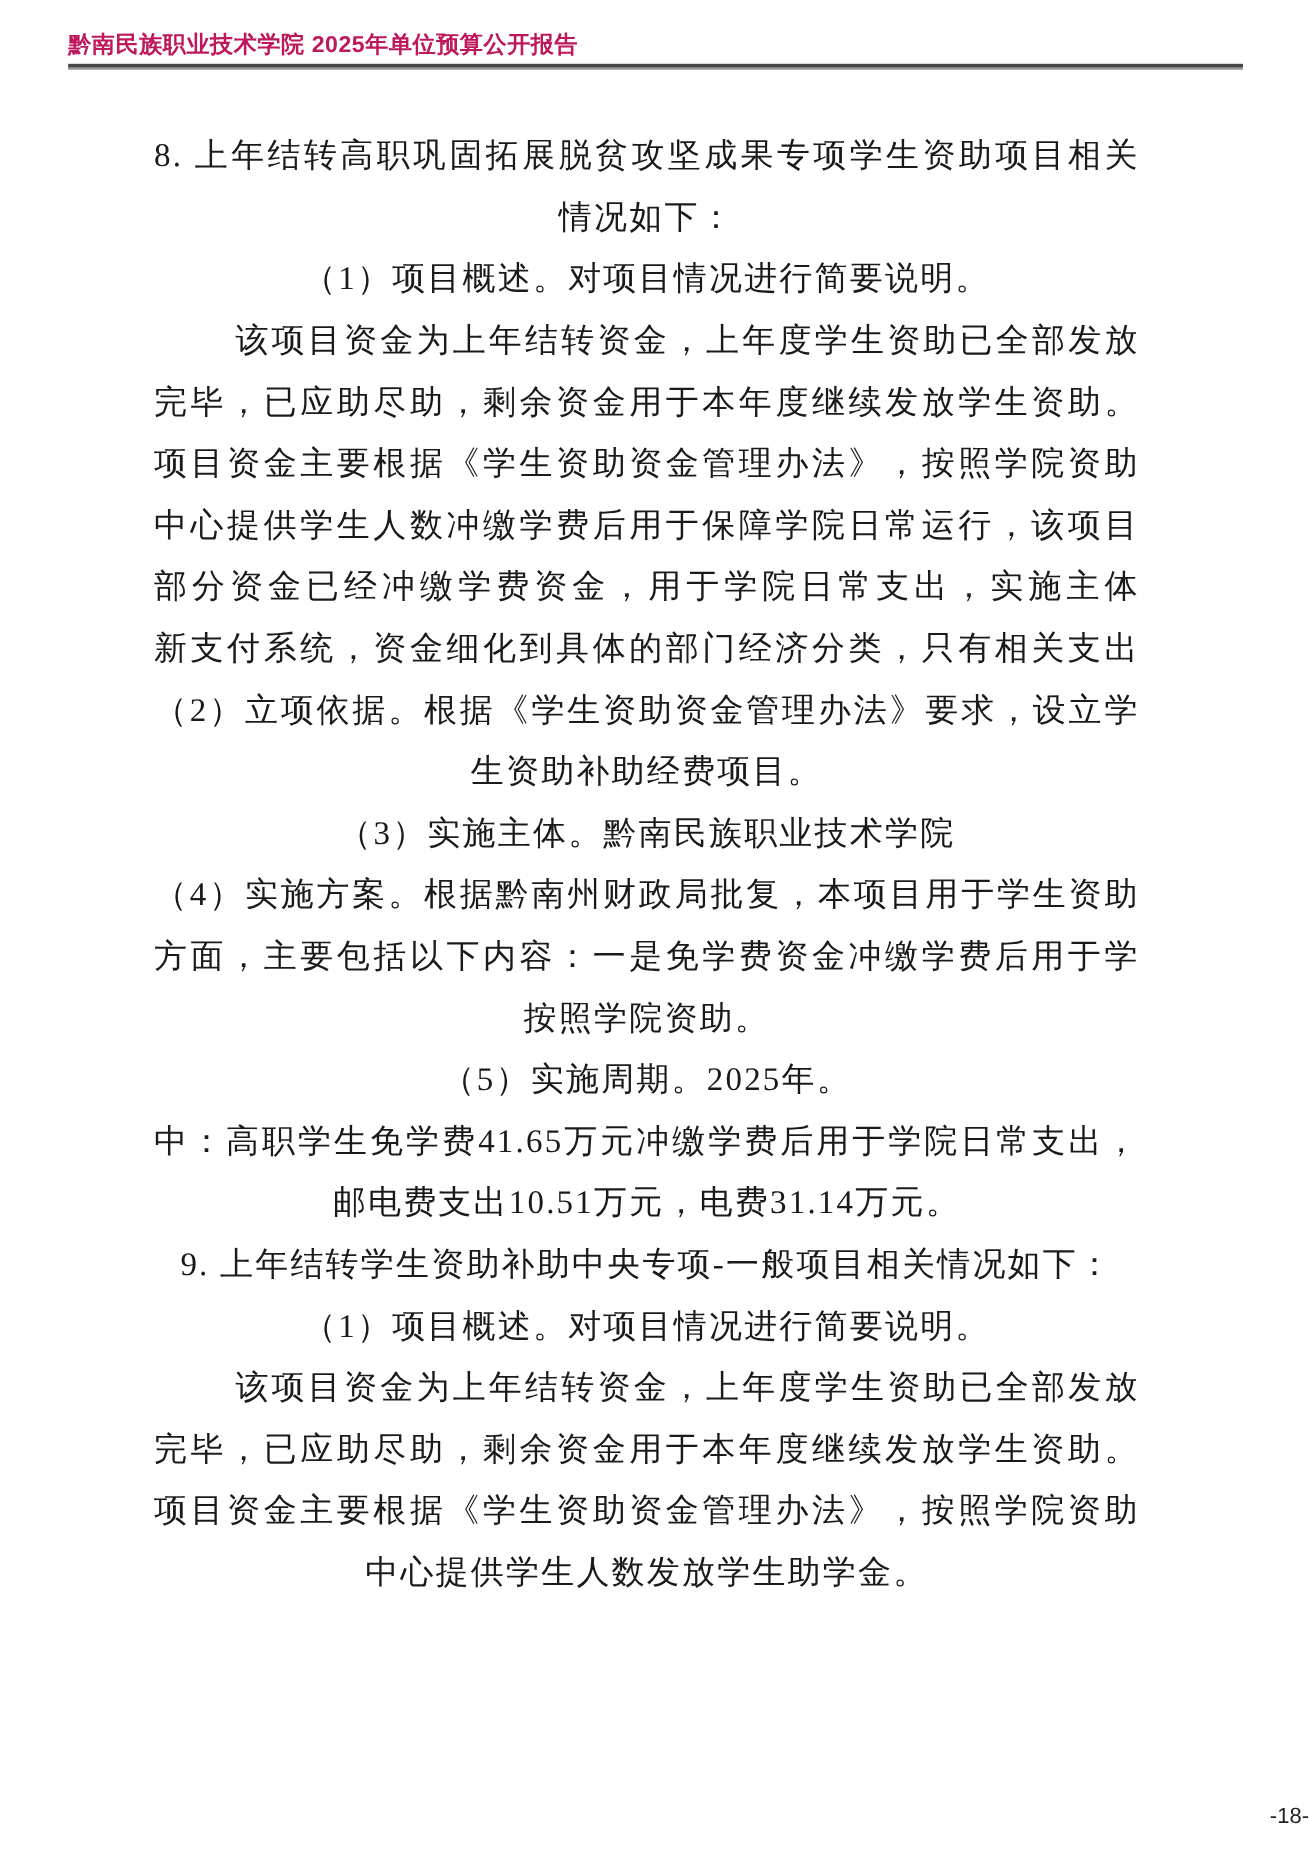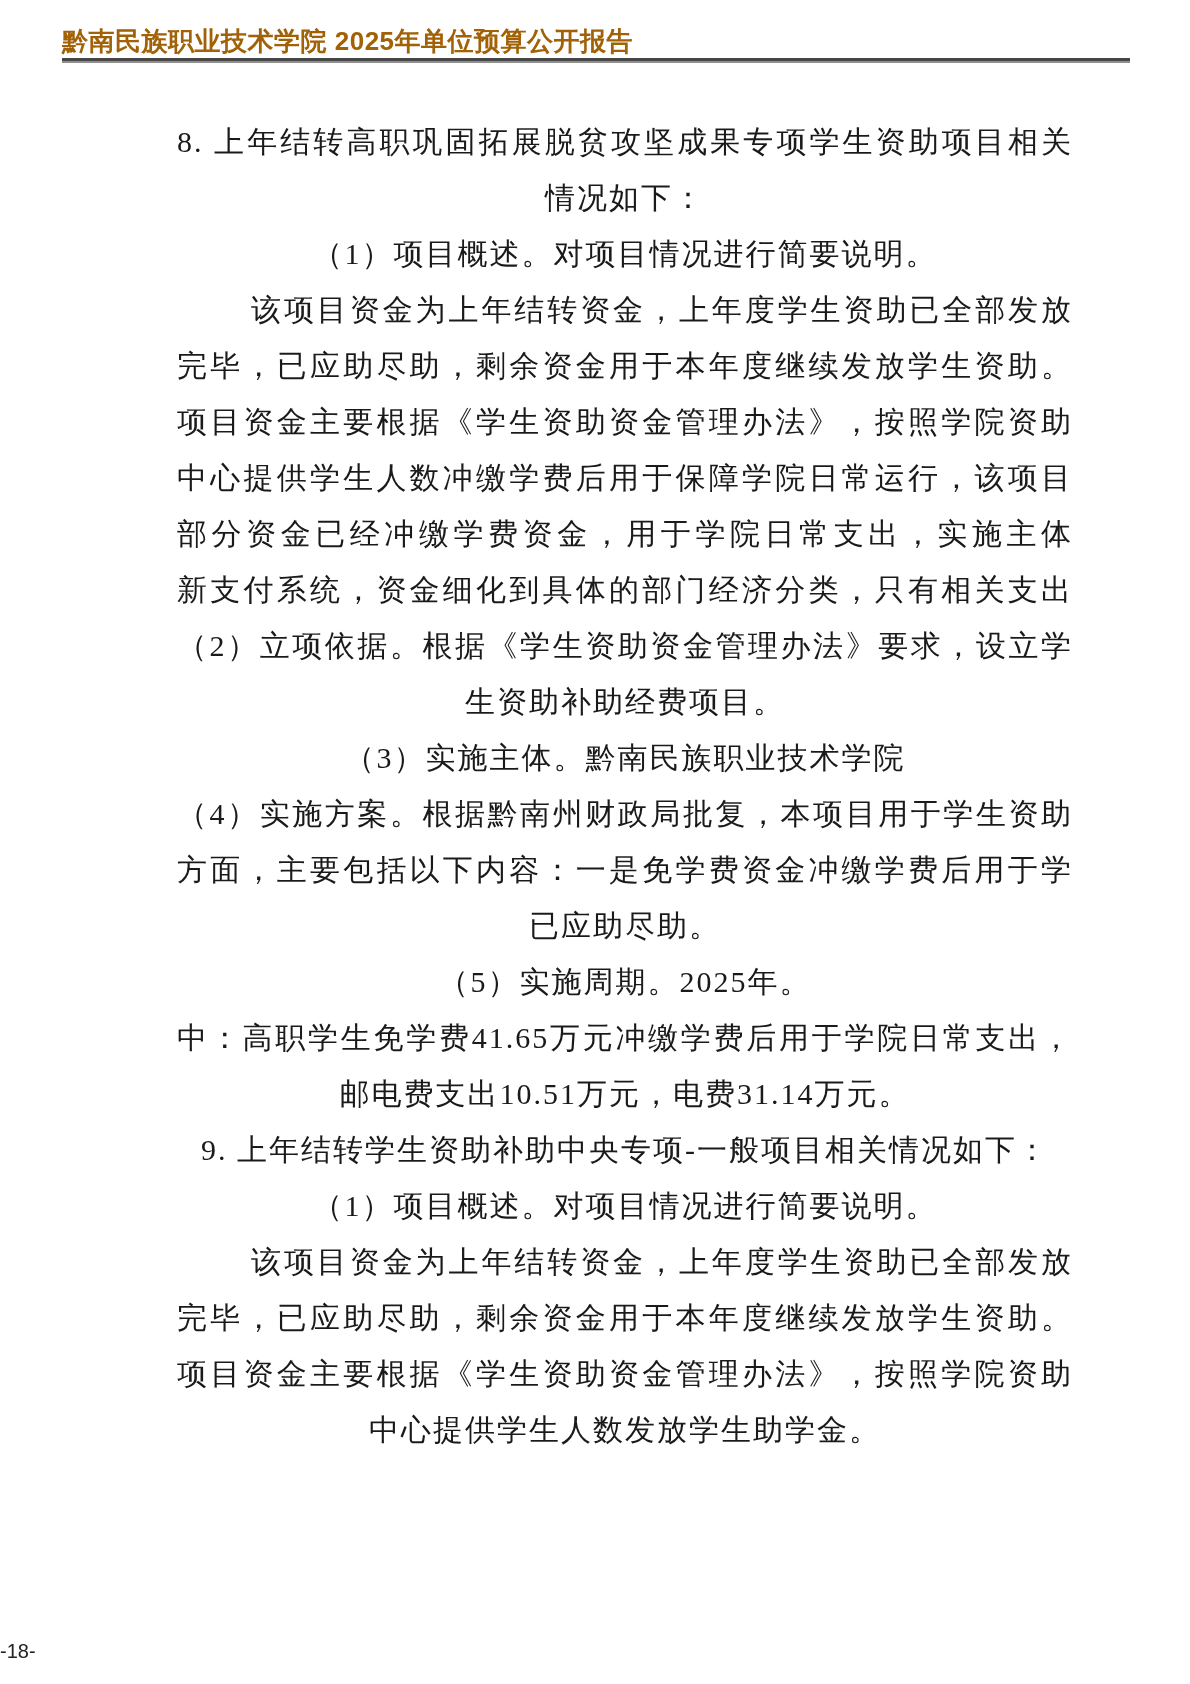--- a/index.html
+++ b/index.html
@@ -13,38 +13,37 @@
   }
   .page-header {
     position: absolute;
     left: 62px;
     right: 60px;
     top: 28px;
   }
   .header-title {
     font-family: "Liberation Sans", "DejaVu Sans", sans-serif;
     font-weight: bold;
-    font-size: 26px;
+    font-size: 21px;
     line-height: 26px;
-    color: #a16207;
+    color: #be185d;
     letter-spacing: 0.5px;
     white-space: nowrap;
   }
   .header-rule {
     margin-top: 4px;
     height: 3px;
     background: #464646;
     border-bottom: 2px solid #8f8f8f;
   }
   .content {
     position: absolute;
     left: 140px;
     top: 114px;
     width: 896px;
-    margin-left: 37px;
   }
   .line {
     font-size: 30px;
     line-height: 56px;
     height: 56px;
     letter-spacing: 2px;
     color: #1a1a1a;
     text-align: center;
     white-space: nowrap;
   }
@@ -54,21 +53,21 @@
     text-align-last: justify;
   }
   .line.indent {
     text-indent: 74px;
   }
   .page-footer {
     position: absolute;
     left: 0;
     right: 0;
     top: 1640px;
-    text-align: left;
+    text-align: right;
   }
   .page-number {
     font-family: "Liberation Sans", "DejaVu Sans", sans-serif;
     font-size: 20px;
     color: #222222;
   }
 </style>
 </head>
 <body>
 
@@ -87,21 +86,21 @@
       <div class="line justify">完毕，已应助尽助，剩余资金用于本年度继续发放学生资助。</div>
       <div class="line justify">项目资金主要根据《学生资助资金管理办法》，按照学院资助</div>
       <div class="line justify">中心提供学生人数冲缴学费后用于保障学院日常运行，该项目</div>
       <div class="line justify">部分资金已经冲缴学费资金，用于学院日常支出，实施主体</div>
       <div class="line justify">新支付系统，资金细化到具体的部门经济分类，只有相关支出</div>
       <div class="line justify">（2）立项依据。根据《学生资助资金管理办法》要求，设立学</div>
       <div class="line">生资助补助经费项目。</div>
       <div class="line">（3）实施主体。黔南民族职业技术学院</div>
       <div class="line justify">（4）实施方案。根据黔南州财政局批复，本项目用于学生资助</div>
       <div class="line justify">方面，主要包括以下内容：一是免学费资金冲缴学费后用于学</div>
-      <div class="line">已应助尽助。</div>
+      <div class="line">按照学院资助。</div>
       <div class="line">（5）实施周期。2025年。</div>
       <div class="line justify">中：高职学生免学费41.65万元冲缴学费后用于学院日常支出，</div>
       <div class="line">邮电费支出10.51万元，电费31.14万元。</div>
       <div class="line">9. 上年结转学生资助补助中央专项-一般项目相关情况如下：</div>
       <div class="line">（1）项目概述。对项目情况进行简要说明。</div>
       <div class="line justify indent">该项目资金为上年结转资金，上年度学生资助已全部发放</div>
       <div class="line justify">完毕，已应助尽助，剩余资金用于本年度继续发放学生资助。</div>
       <div class="line justify">项目资金主要根据《学生资助资金管理办法》，按照学院资助</div>
       <div class="line">中心提供学生人数发放学生助学金。</div>
     </main>

